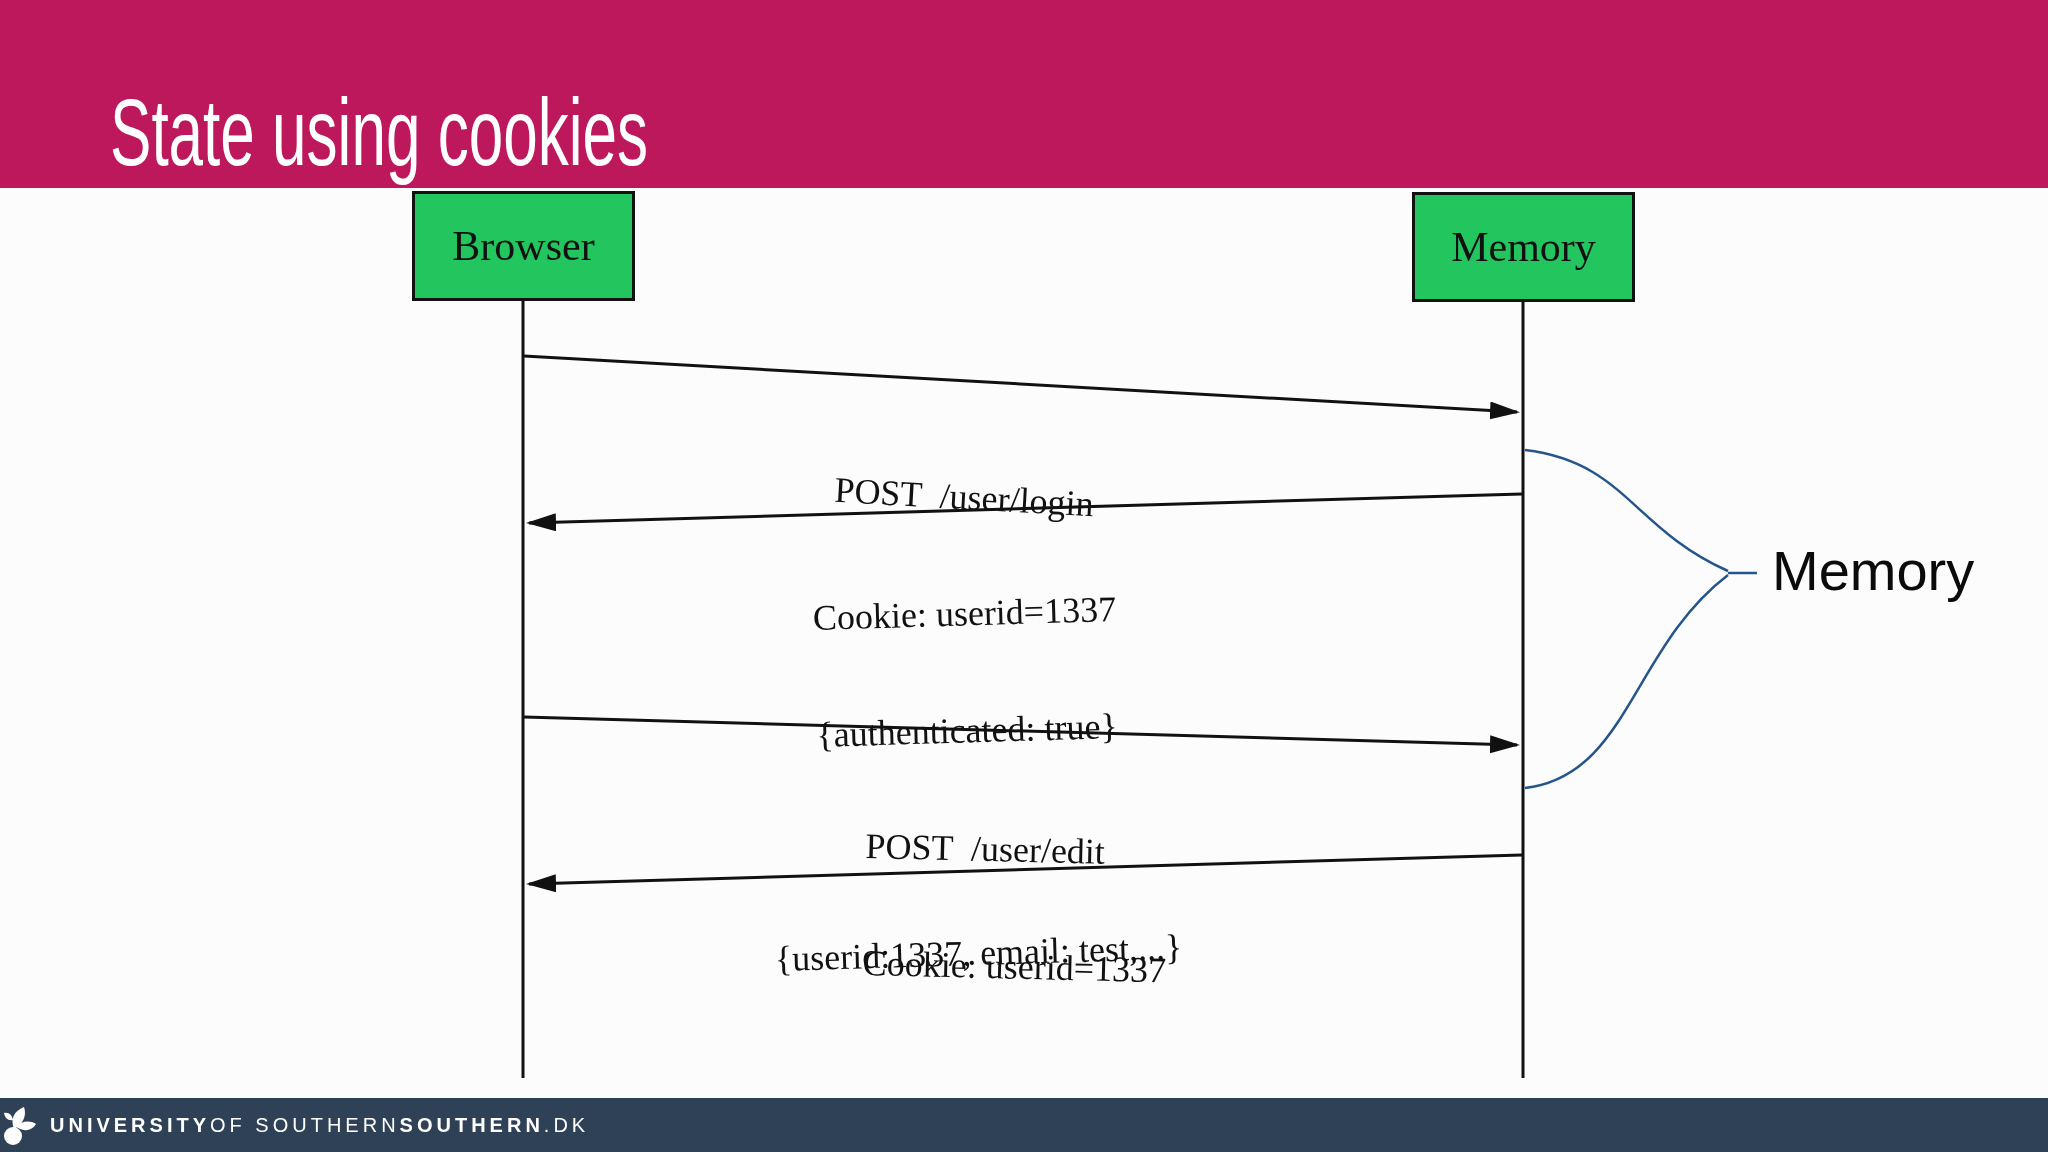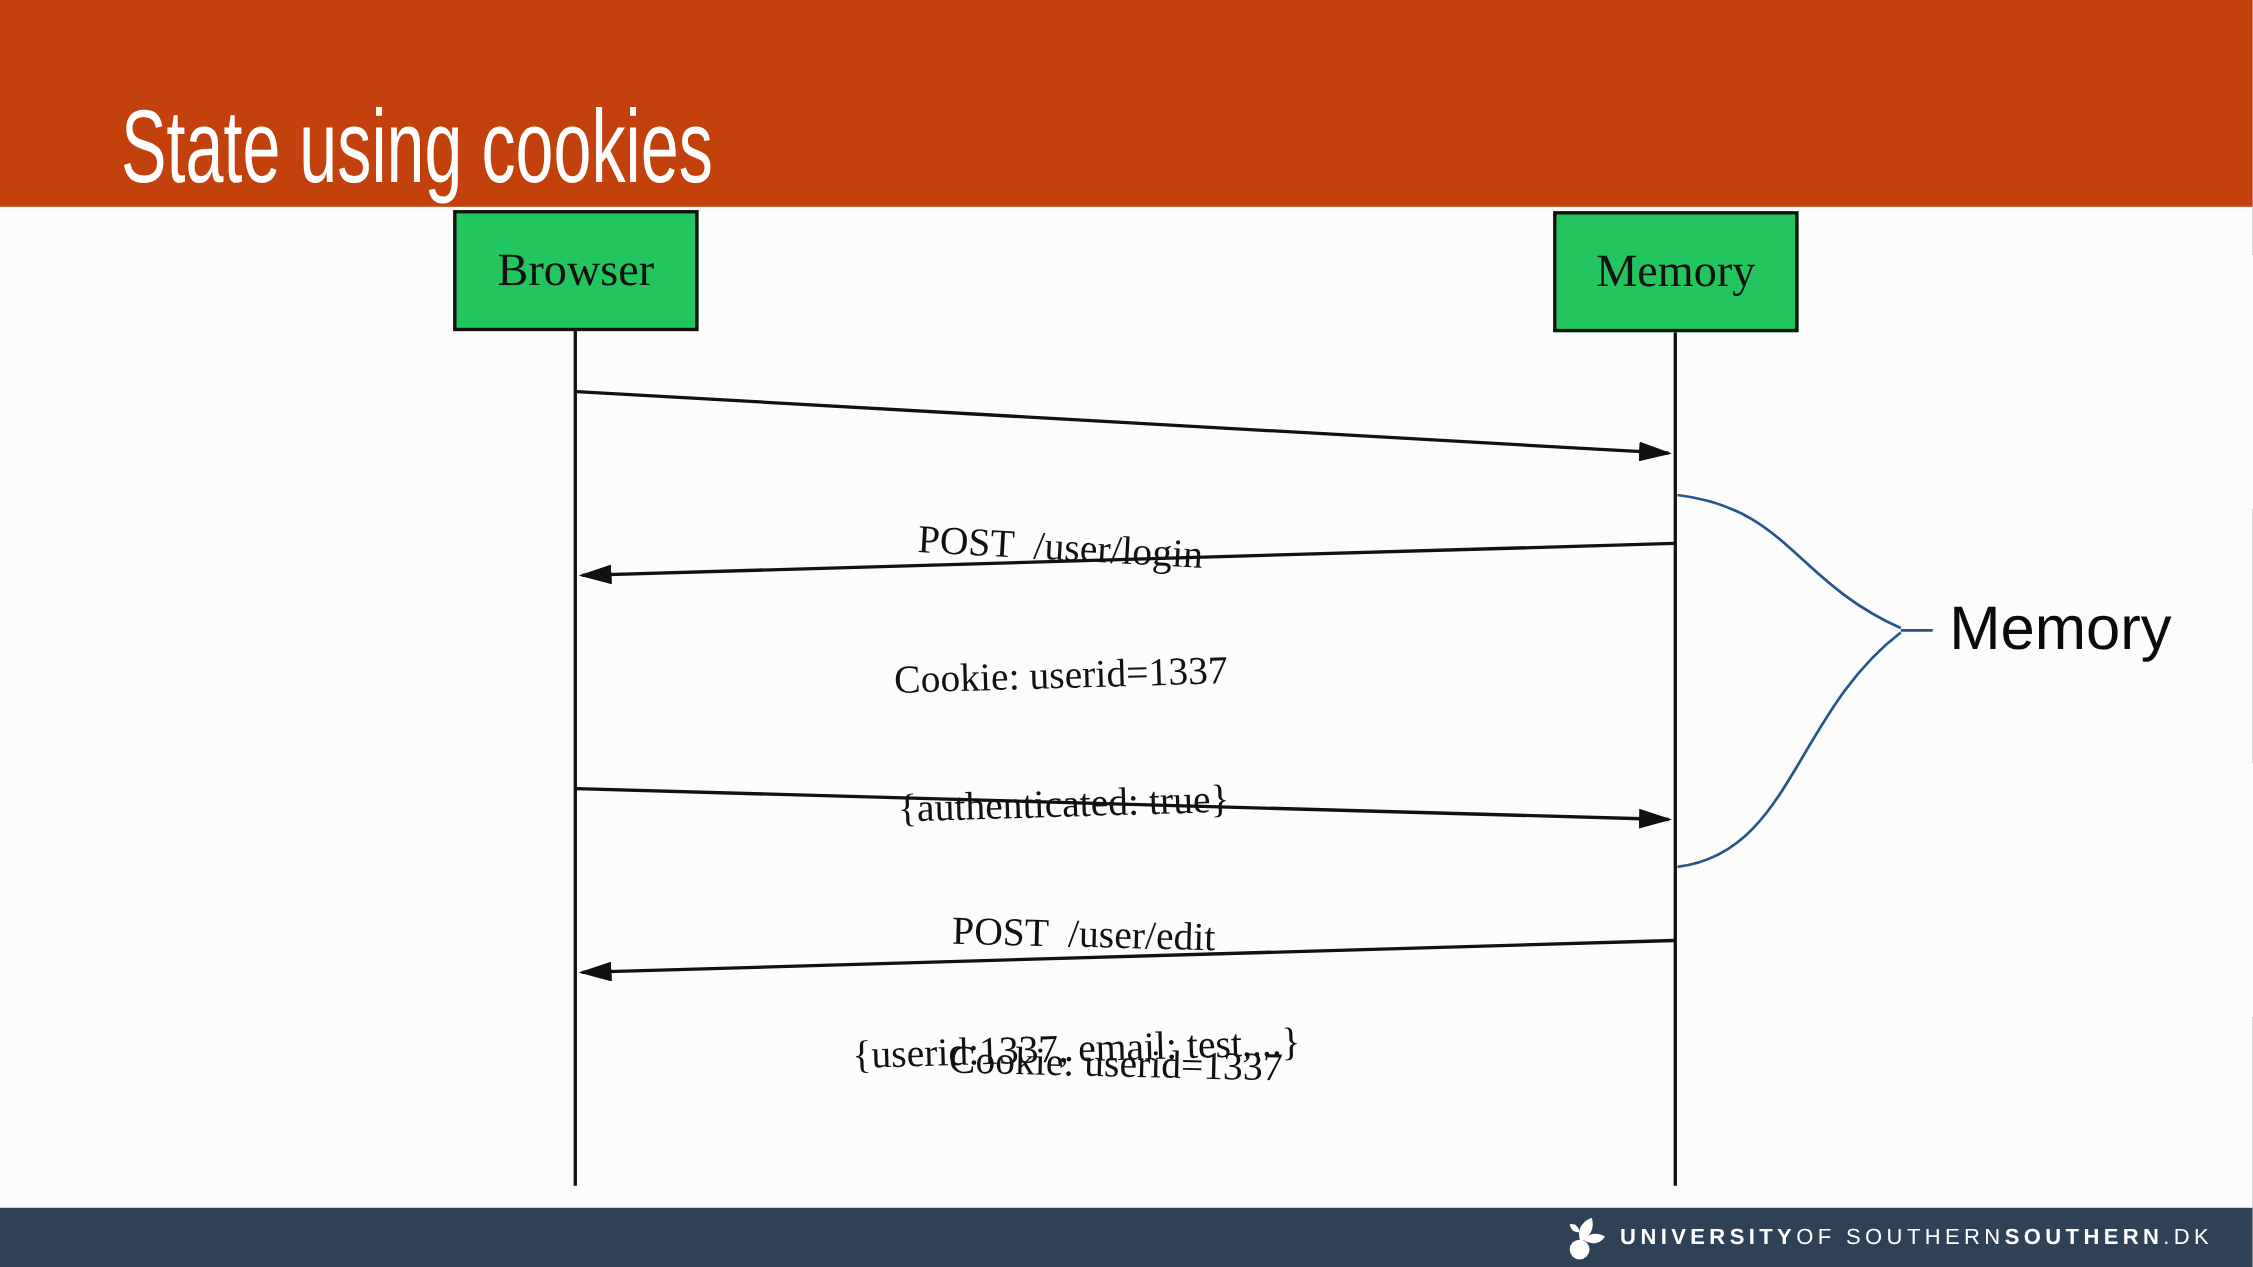--- a/index.html
+++ b/index.html
@@ -1,30 +1,30 @@
 <!DOCTYPE html>
 <html><head>
 <meta charset="utf-8">
 <style>
   html,body{margin:0;padding:0;background:#888;}
   .slide{
     position:relative;width:2048px;height:1152px;overflow:hidden;
     background:#fcfcfd;font-family:"Liberation Sans",sans-serif;
   }
   
-  .header{position:absolute;left:0;top:0;width:2048px;height:188px;background:#c2410c;}
+  .header{position:absolute;left:0;top:0;width:2048px;height:188px;background:#be185d;}
   .title{
     position:absolute;left:110px;top:86px;color:#ffffff;
     font-size:94px;font-weight:300;line-height:1;letter-spacing:0px;
     transform:scaleX(0.66);transform-origin:0 50%;white-space:nowrap;
   }
   
   .footer{
     position:absolute;left:0;top:1098px;width:2048px;height:54px;background:#2f4156;
-    display:flex;align-items:center;justify-content:flex-end;padding-right:36px;box-sizing:border-box;
+    display:flex;align-items:center;justify-content:flex-start;padding-right:36px;box-sizing:border-box;
   }
   .footer .brand{display:flex;align-items:center;color:#ffffff;}
   .footer .logo{margin-right:12px;display:flex;align-items:center;}
   .footer span{font-size:20px;letter-spacing:4px;white-space:pre;}
   .footer .b{font-weight:bold;}
   .footer .gap{}
   
   .dsvg{position:absolute;left:0;top:0;width:2048px;height:1152px;}
   .actor{
     position:absolute;width:223px;height:110px;border:3px solid #111;background:#22c55e;

